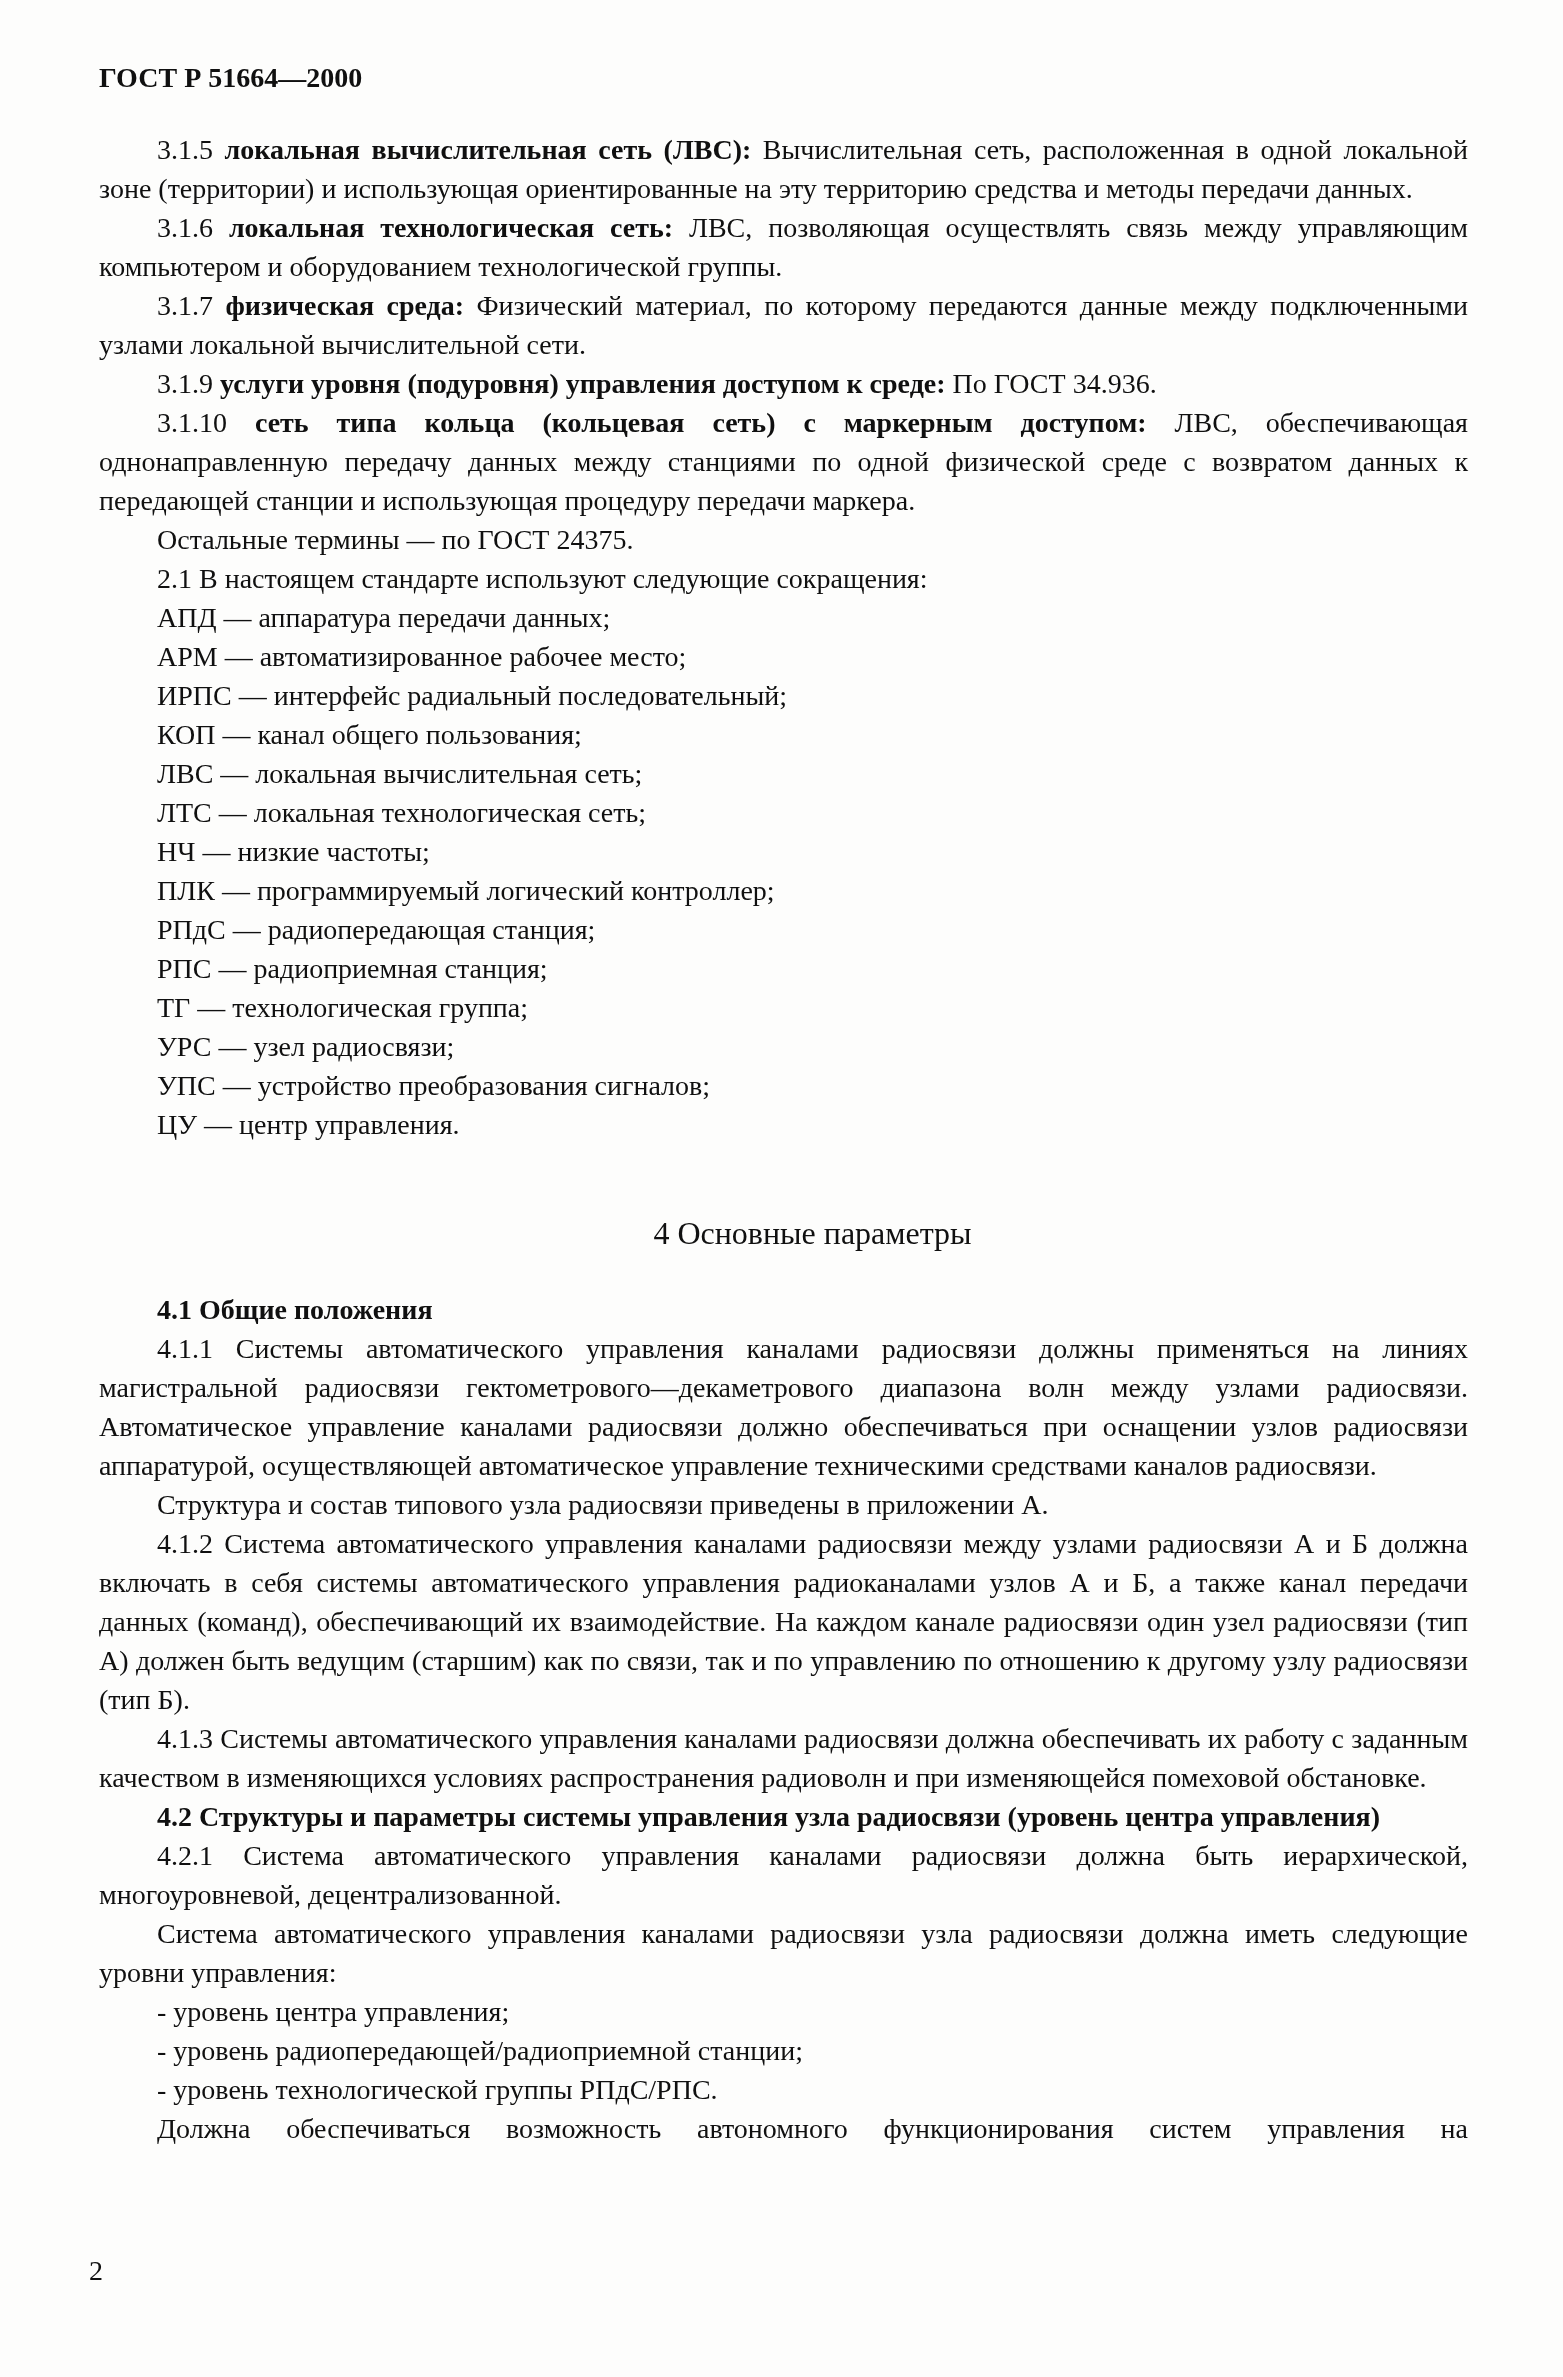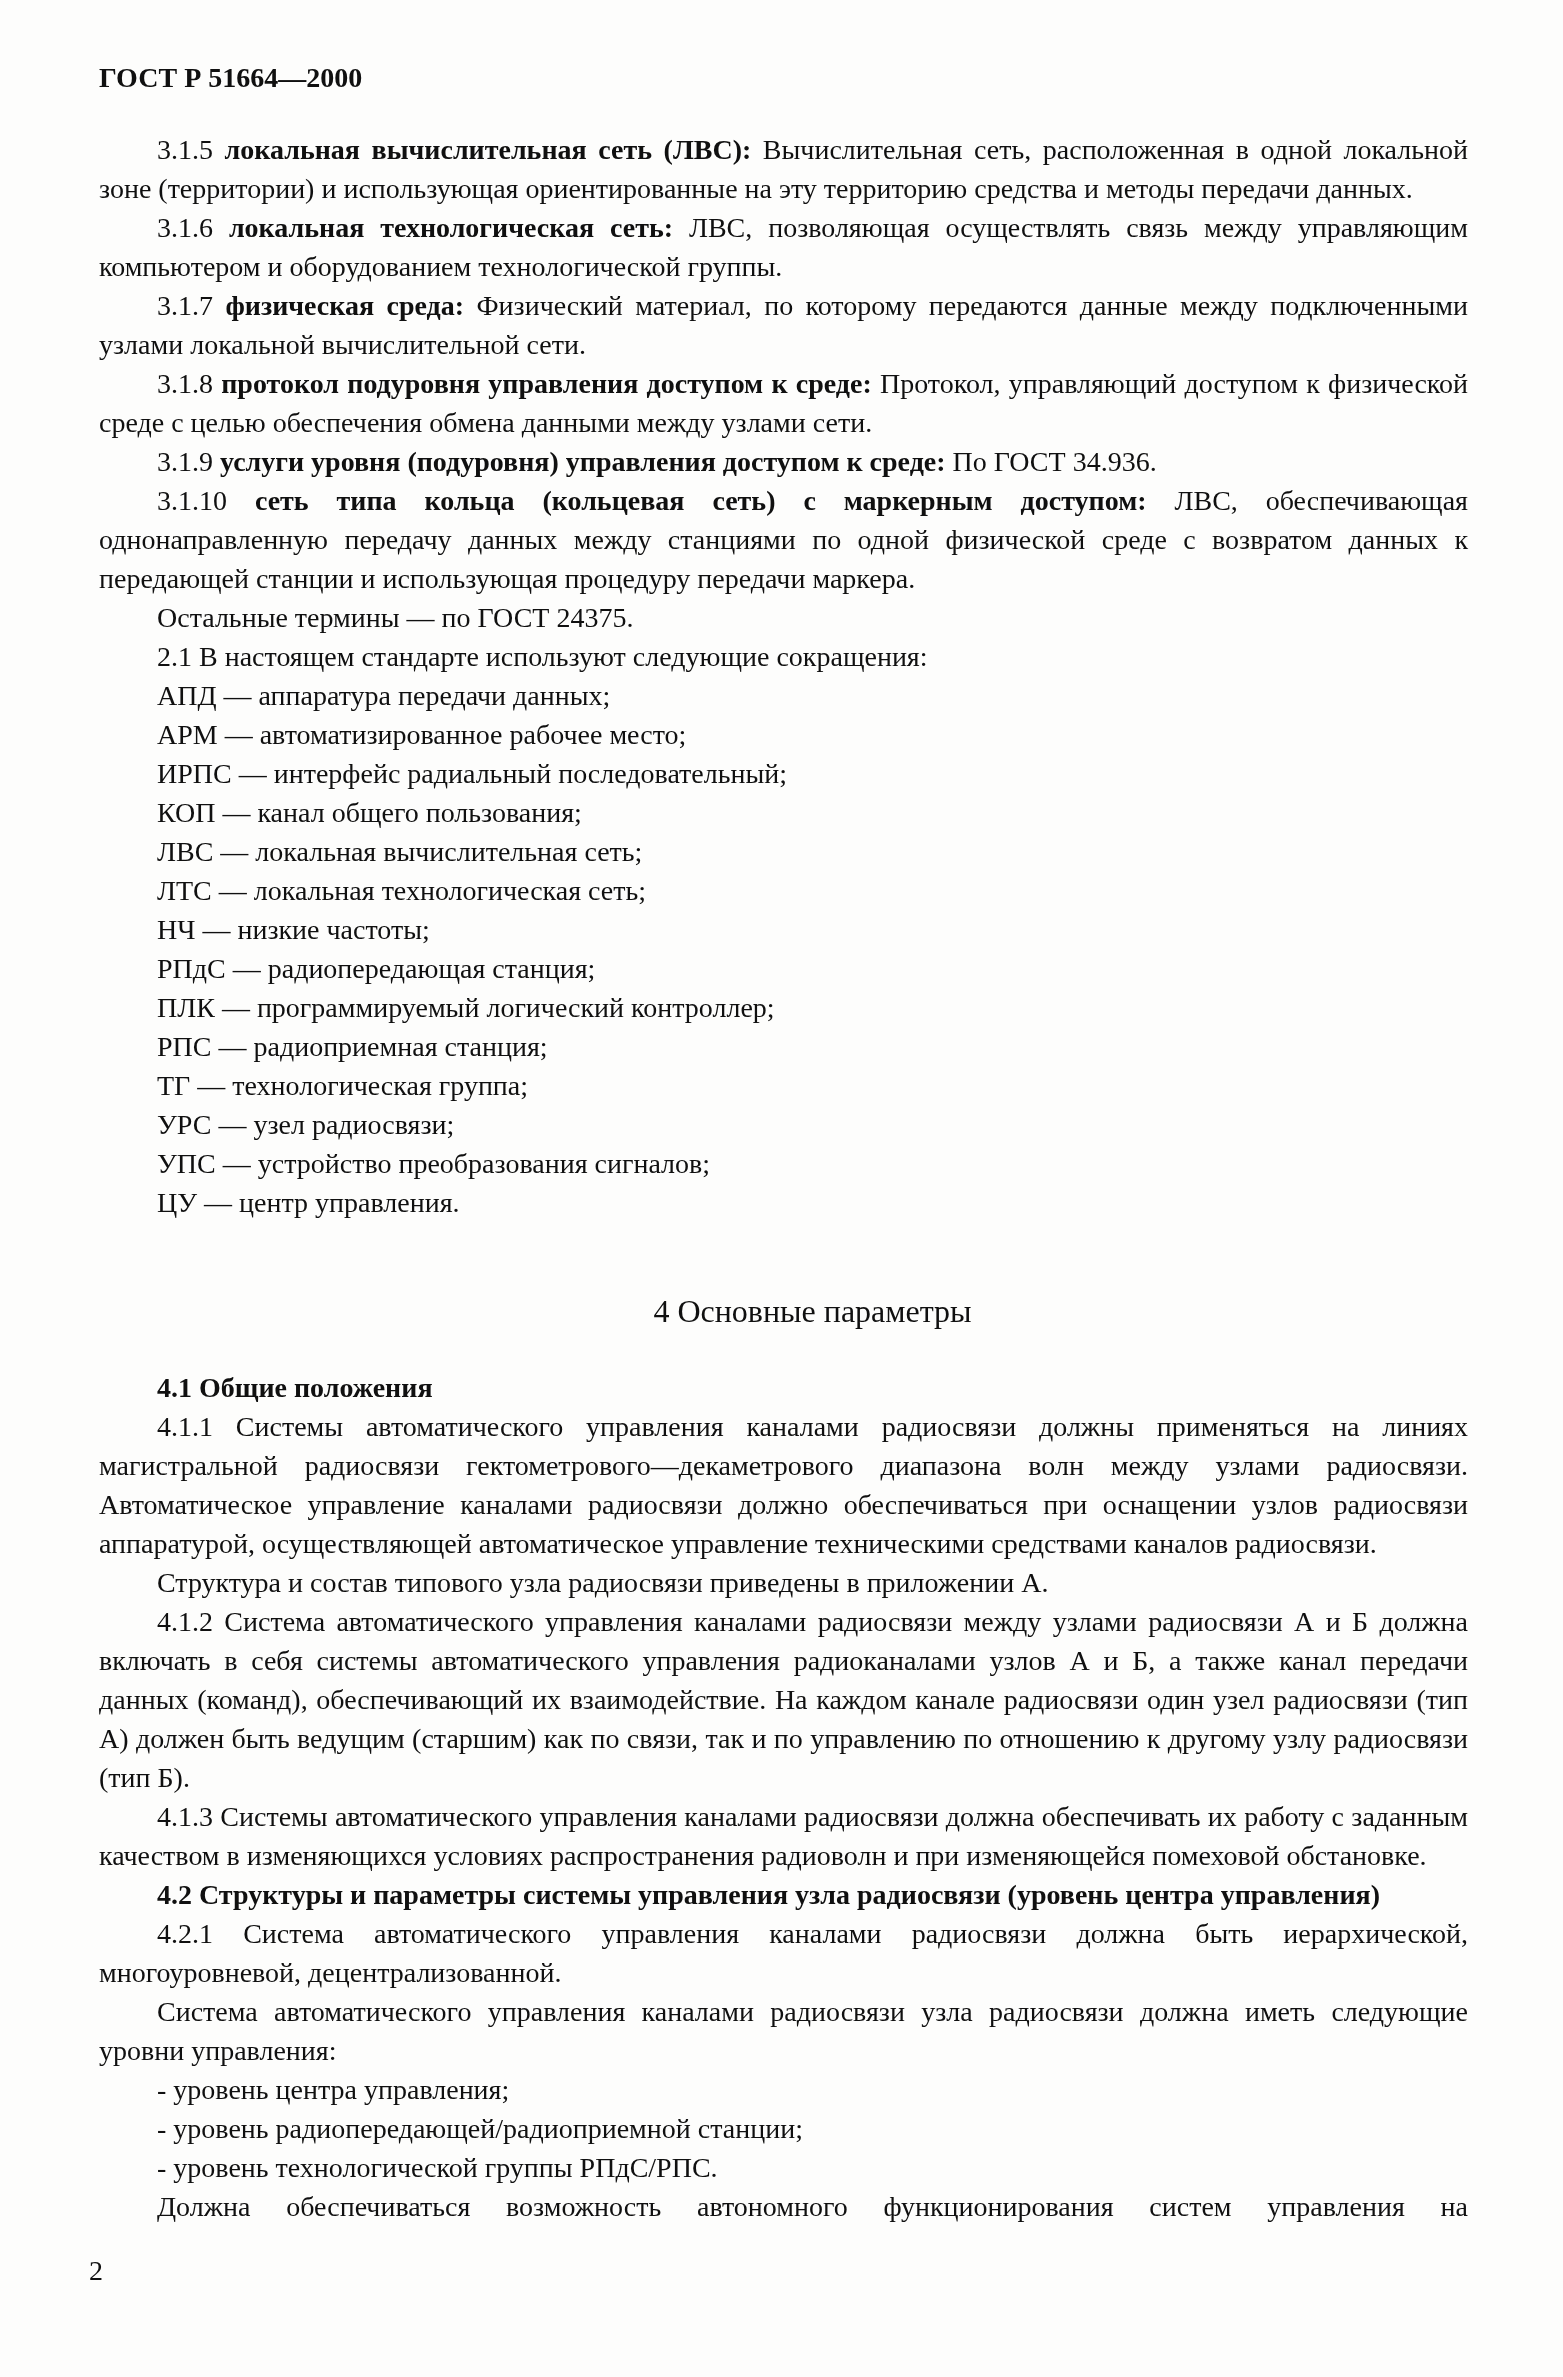--- a/index.html
+++ b/index.html
@@ -60,34 +60,33 @@
 </head>
 <body>
 
 <div class="page">
   <div class="doc-header">ГОСТ Р 51664—2000</div>
 
   <div class="doc-body">
       <p class="p"><span>3.1.5 </span><span class="bold">локальная вычислительная сеть (ЛВС):</span><span> Вычислительная сеть, расположенная в одной локальной зоне (территории) и использующая ориентированные на эту территорию средства и методы передачи данных.</span></p>
       <p class="p"><span>3.1.6 </span><span class="bold">локальная технологическая сеть:</span><span> ЛВС, позволяющая осуществлять связь между управляющим компьютером и оборудованием технологической группы.</span></p>
       <p class="p"><span>3.1.7 </span><span class="bold">физическая среда:</span><span> Физический материал, по которому передаются данные между подключенными узлами локальной вычислительной сети.</span></p>
-      <p class="p"><span>3.1.8 </span><span class="bold">протокол подуровня управления доступом к среде:</span><span> Протокол, управляющий доступом к физической среде с целью обеспечения обмена данными между узлами сети.</span></p>
       <p class="p"><span>3.1.9 </span><span class="bold">услуги уровня (подуровня) управления доступом к среде:</span><span> По ГОСТ 34.936.</span></p>
       <p class="p"><span>3.1.10 </span><span class="bold">сеть типа кольца (кольцевая сеть) с маркерным доступом:</span><span> ЛВС, обеспечивающая однонаправленную передачу данных между станциями по одной физической среде с возвратом данных к передающей станции и использующая процедуру передачи маркера.</span></p>
       <p class="p"><span>Остальные термины — по ГОСТ 24375.</span></p>
       <p class="p"><span>2.1 В настоящем стандарте используют следующие сокращения:</span></p>
       <p class="p"><span>АПД — аппаратура передачи данных;</span></p>
       <p class="p"><span>АРМ — автоматизированное рабочее место;</span></p>
       <p class="p"><span>ИРПС — интерфейс радиальный последовательный;</span></p>
       <p class="p"><span>КОП — канал общего пользования;</span></p>
       <p class="p"><span>ЛВС — локальная вычислительная сеть;</span></p>
       <p class="p"><span>ЛТС — локальная технологическая сеть;</span></p>
       <p class="p"><span>НЧ — низкие частоты;</span></p>
+      <p class="p"><span>ПЛК — программируемый логический контроллер;</span></p>
       <p class="p"><span>РПдС — радиопередающая станция;</span></p>
-      <p class="p"><span>ПЛК — программируемый логический контроллер;</span></p>
       <p class="p"><span>РПС — радиоприемная станция;</span></p>
       <p class="p"><span>ТГ — технологическая группа;</span></p>
       <p class="p"><span>УРС — узел радиосвязи;</span></p>
       <p class="p"><span>УПС — устройство преобразования сигналов;</span></p>
       <p class="p"><span>ЦУ — центр управления.</span></p>
       <p class="h1"><span>4 Основные параметры</span></p>
       <p class="h2"><span>4.1 Общие положения</span></p>
       <p class="p"><span>4.1.1 Системы автоматического управления каналами радиосвязи должны применяться на линиях магистральной радиосвязи гектометрового—декаметрового диапазона волн между узлами радиосвязи. Автоматическое управление каналами радиосвязи должно обеспечиваться при оснащении узлов радиосвязи аппаратурой, осуществляющей автоматическое управление техническими средствами каналов радиосвязи.</span></p>
       <p class="p"><span>Структура и состав типового узла радиосвязи приведены в приложении А.</span></p>
       <p class="p"><span>4.1.2 Система автоматического управления каналами радиосвязи между узлами радиосвязи А и Б должна включать в себя системы автоматического управления радиоканалами узлов А и Б, а также канал передачи данных (команд), обеспечивающий их взаимодействие. На каждом канале радиосвязи один узел радиосвязи (тип А) должен быть ведущим (старшим) как по связи, так и по управлению по отношению к другому узлу радиосвязи (тип Б).</span></p>

